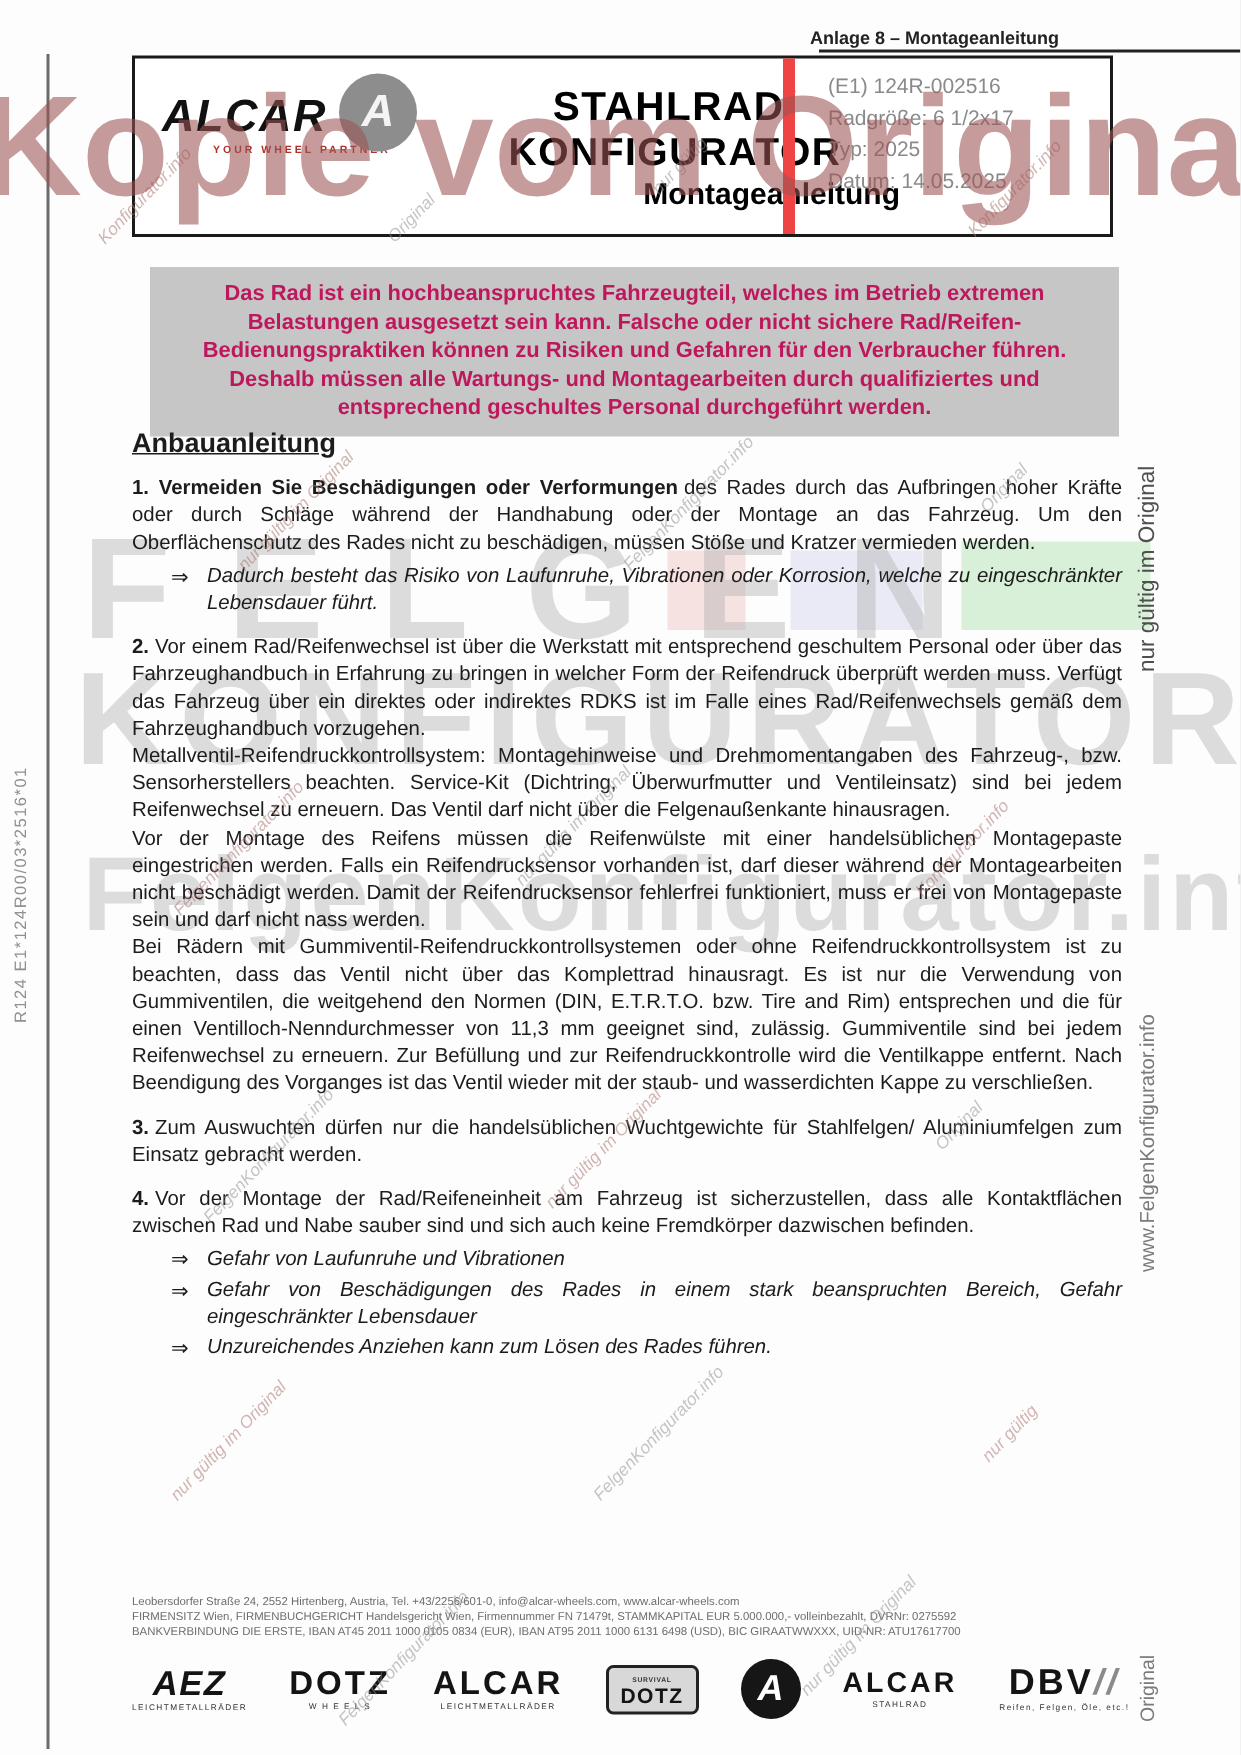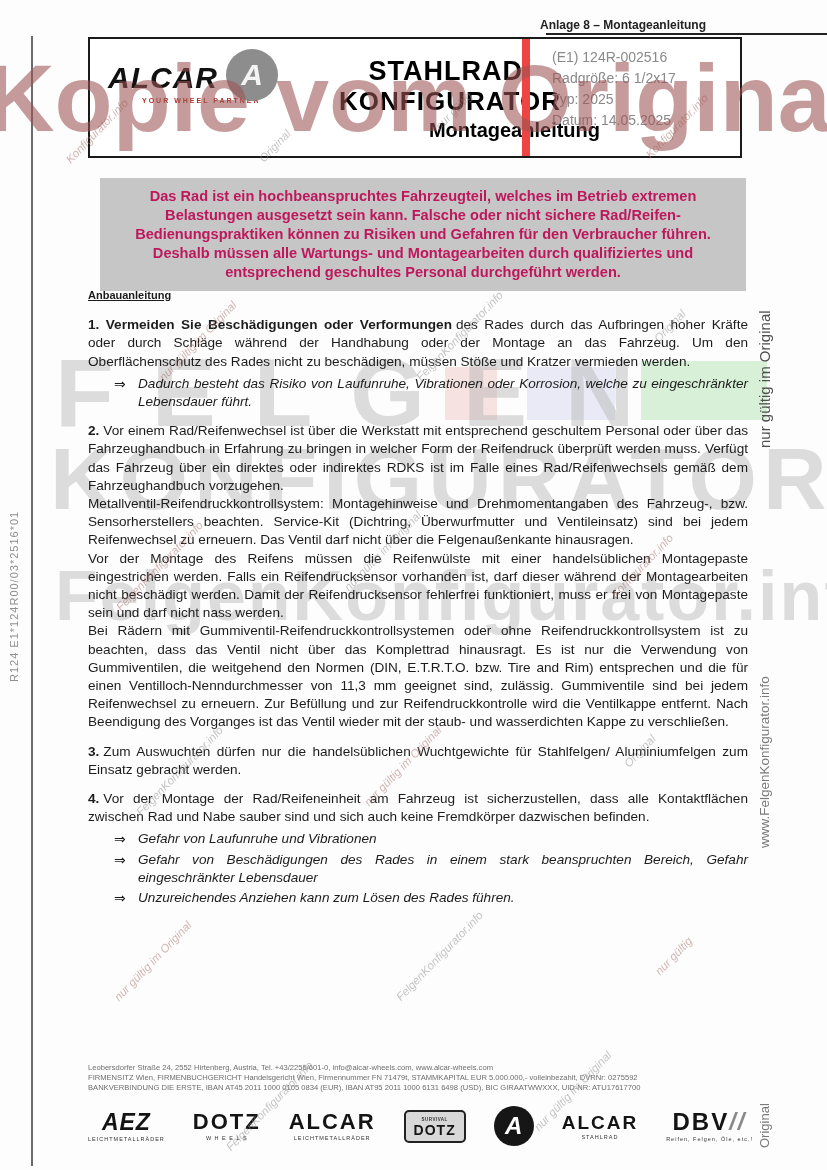--- a/index.html
+++ b/index.html
@@ -21,21 +21,21 @@
   .htitle .t1{font-size:27px;font-weight:bold;letter-spacing:1px;}
   .htitle .t2{font-size:26px;font-weight:bold;letter-spacing:1px;}
   .htitle .t3{font-size:20px;font-weight:bold;margin-top:4px;text-align:right;}
   .infobox{position:absolute;left:432px;top:0;width:216px;height:100%;border-left:8px solid #ef4444;
            padding:8px 0 0 22px;box-sizing:border-box;color:#8a8a8a;font-size:14px;line-height:21px;}
   
   .warn{position:absolute;left:100px;top:178px;width:646px;box-sizing:border-box;background:#c6c6c6;
         padding:9px 12px;font-weight:bold;font-size:14.6px;line-height:19px;text-align:center;color:#be185d;}
   
   .doc{position:absolute;left:88px;top:286px;width:660px;font-size:13.6px;line-height:18.2px;text-align:justify;z-index:2;}
-  .doc h2{font-size:11px;margin:0 0 12px 0;text-decoration:underline;}
+  .doc h2{font-size:18px;margin:0 0 12px 0;text-decoration:underline;}
   .doc p{margin:0;}
   .sect{margin-bottom:11px;}
   .lead{font-weight:bold;margin-right:4px;}
   ul.arrows{list-style:none;margin:4px 0 0 0;padding:0;}
   ul.arrows li{display:flex;font-style:italic;margin-top:2px;}
   ul.arrows .arr{flex:0 0 24px;margin-left:26px;font-style:normal;font-size:14px;}
   ul.arrows .bt{flex:1;text-align:justify;}
   
   .foot{position:absolute;left:88px;top:1060px;width:660px;z-index:2;}
   .foot .co{font-size:17px;font-weight:900;letter-spacing:.5px;color:#111;}

